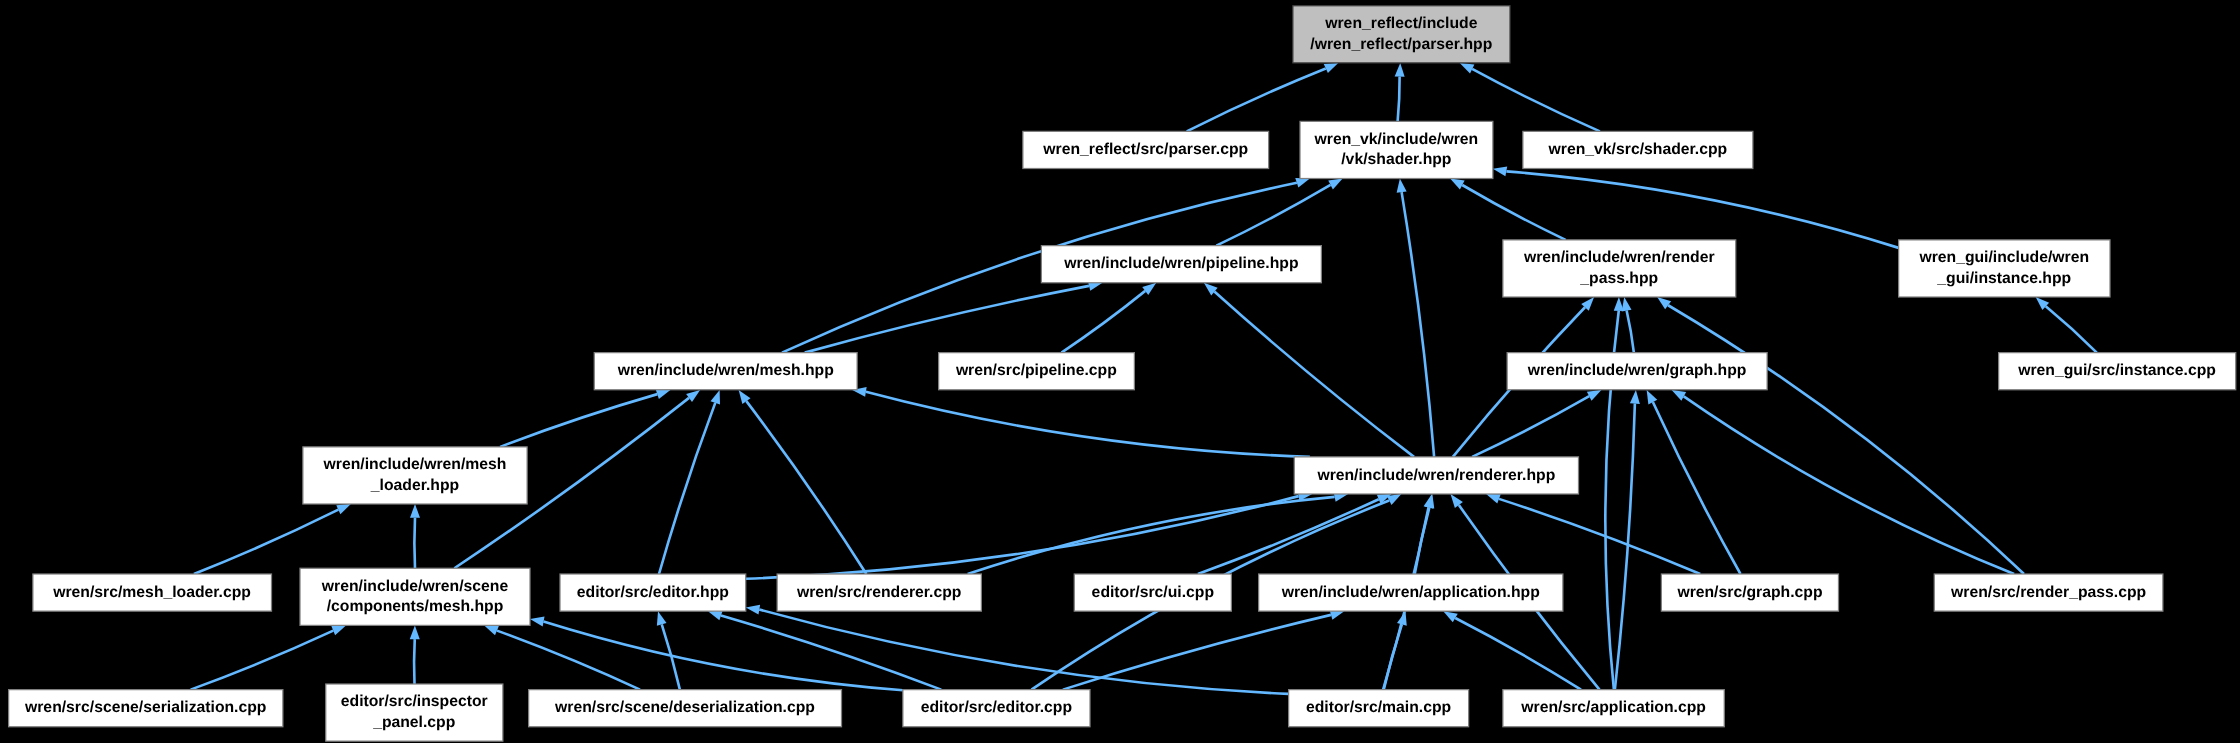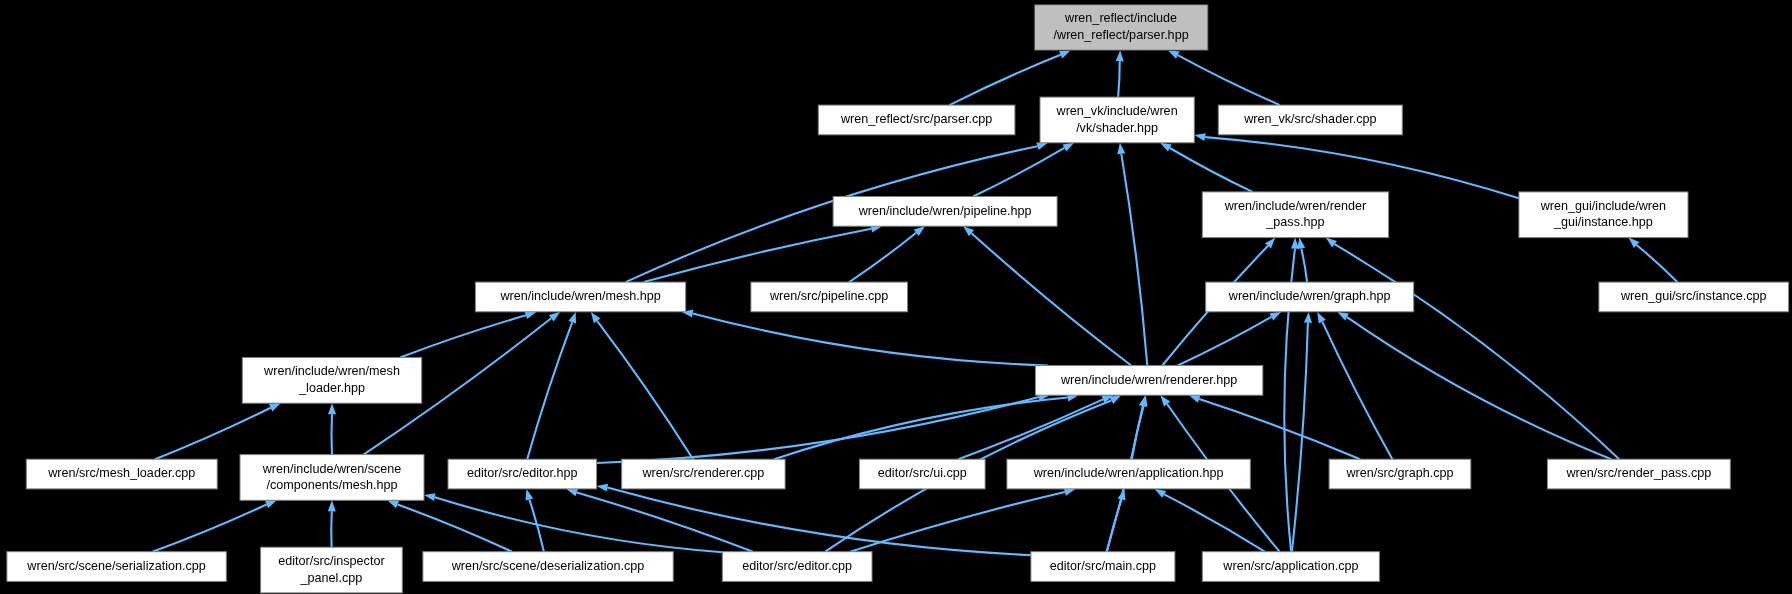--- a/index.html
+++ b/index.html
@@ -6,20 +6,21 @@
     margin: 0;
     padding: 0;
     background: #000000;
   }
   #canvas-wrap {
     position: relative;
     width: 1792px;
     height: 594px;
     background: #000000;
     overflow: hidden;
+    font-weight: bold;
   }
   svg#graph {
     display: block;
     width: 1792px;
     height: 594px;
   }
   .node-rect {
     fill: #ffffff;
     stroke: #808080;
     stroke-width: 1;

